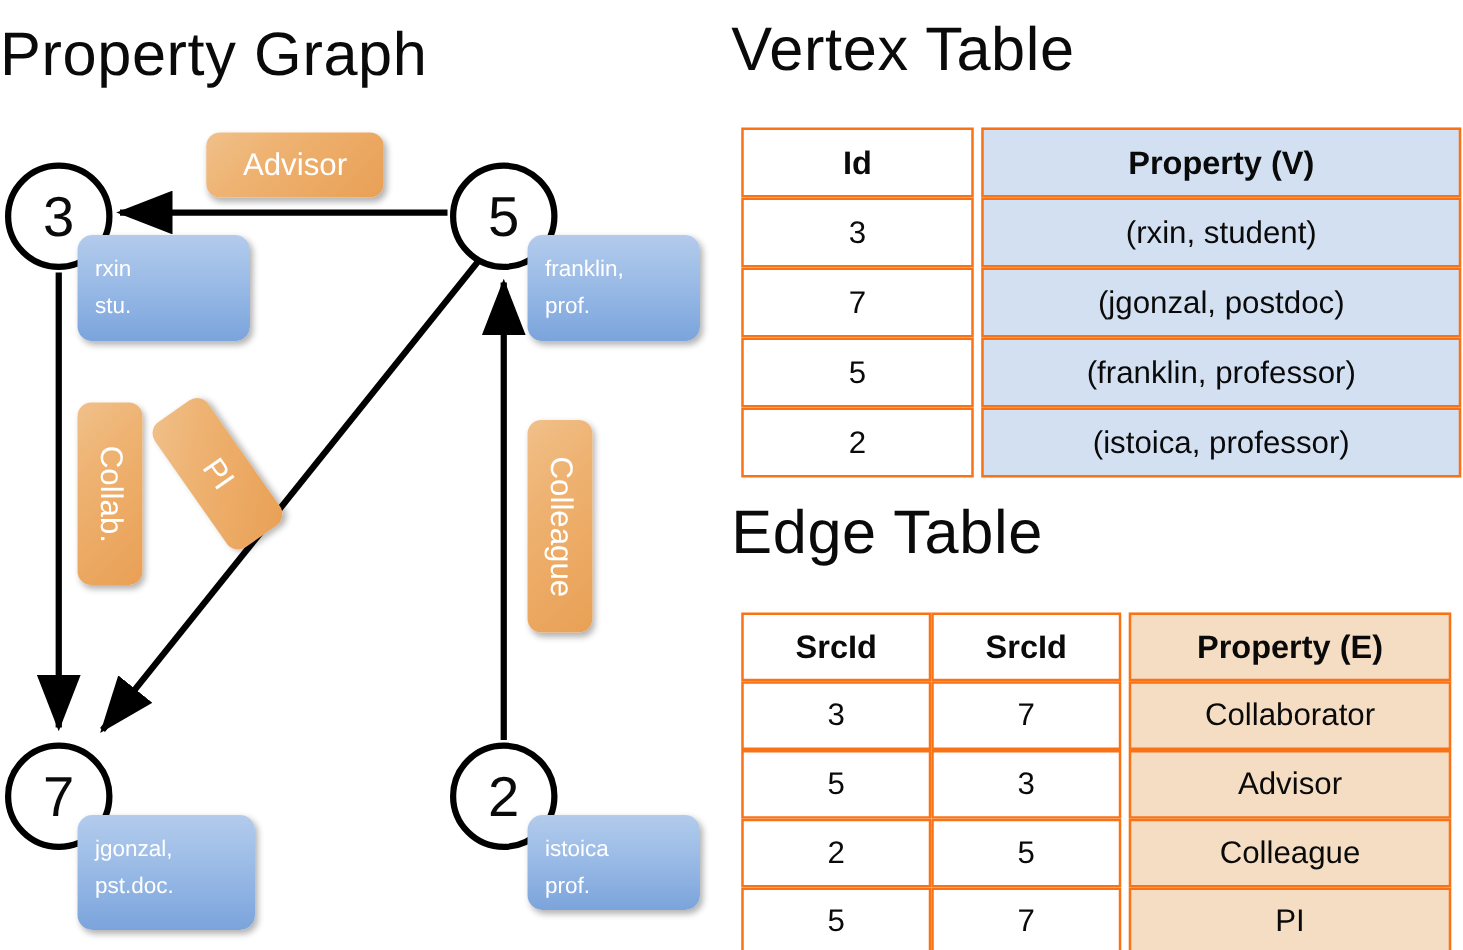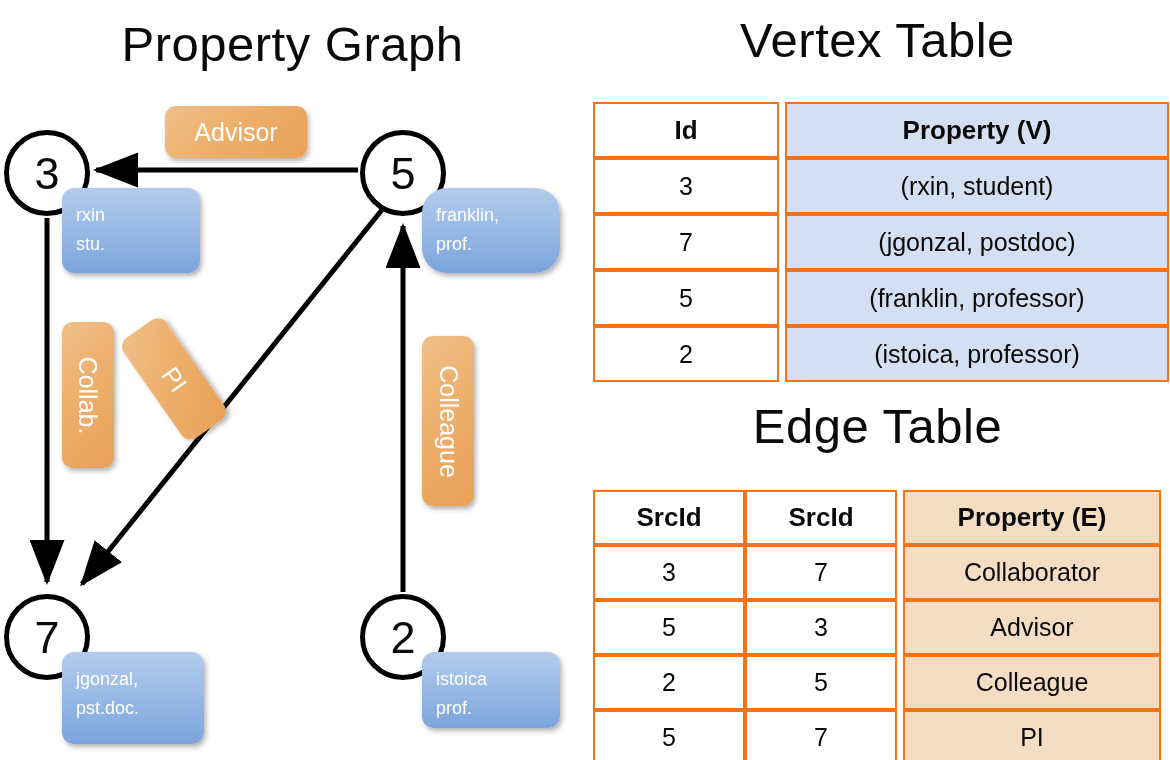--- a/index.html
+++ b/index.html
@@ -18,21 +18,21 @@
 
   
   .title {
     position: absolute;
     font-family: "Liberation Sans", sans-serif;
     font-weight: 300;
     font-size: 49px;
     letter-spacing: 0.5px;
     color: #0a0a0a;
     white-space: nowrap;
-    text-align: center;
+    text-align: left;
   }
   #title-property-graph { left: 0px;   top: 16px;  width: 585px; }
   #title-vertex-table   { left: 585px; top: 12px;  width: 585px; }
   #title-edge-table     { left: 585px; top: 398px; width: 585px; }
 
   
   #graph-panel {
     position: absolute;
     left: 0; top: 0;
     width: 585px; height: 760px;
@@ -75,21 +75,21 @@
     color: #ffffff;
     font-family: "Liberation Sans", sans-serif;
     font-weight: 400;
     font-size: 18px;
     line-height: 29px;
     padding: 13px 0 0 14px;
     box-sizing: border-box;
     white-space: pre-line;
   }
   #vprop-rxin     { left: 62px;  top: 188px; width: 138px; height: 85px; }
-  #vprop-franklin { left: 422px; top: 188px; width: 138px; height: 85px; border-radius: 25px; }
+  #vprop-franklin { left: 422px; top: 188px; width: 138px; height: 85px; }
   #vprop-jgonzal  { left: 62px;  top: 652px; width: 142px; height: 92px; }
   #vprop-istoica  { left: 422px; top: 652px; width: 138px; height: 76px; }
 
   
   .prop-box-e {
     position: absolute;
     border-radius: 11px;
     background: linear-gradient(135deg, #f0c08a 0%, #eeb271 35%, #e9a055 100%);
     box-shadow: 2px 3px 5px rgba(0,0,0,0.30);
     color: #ffffff;

